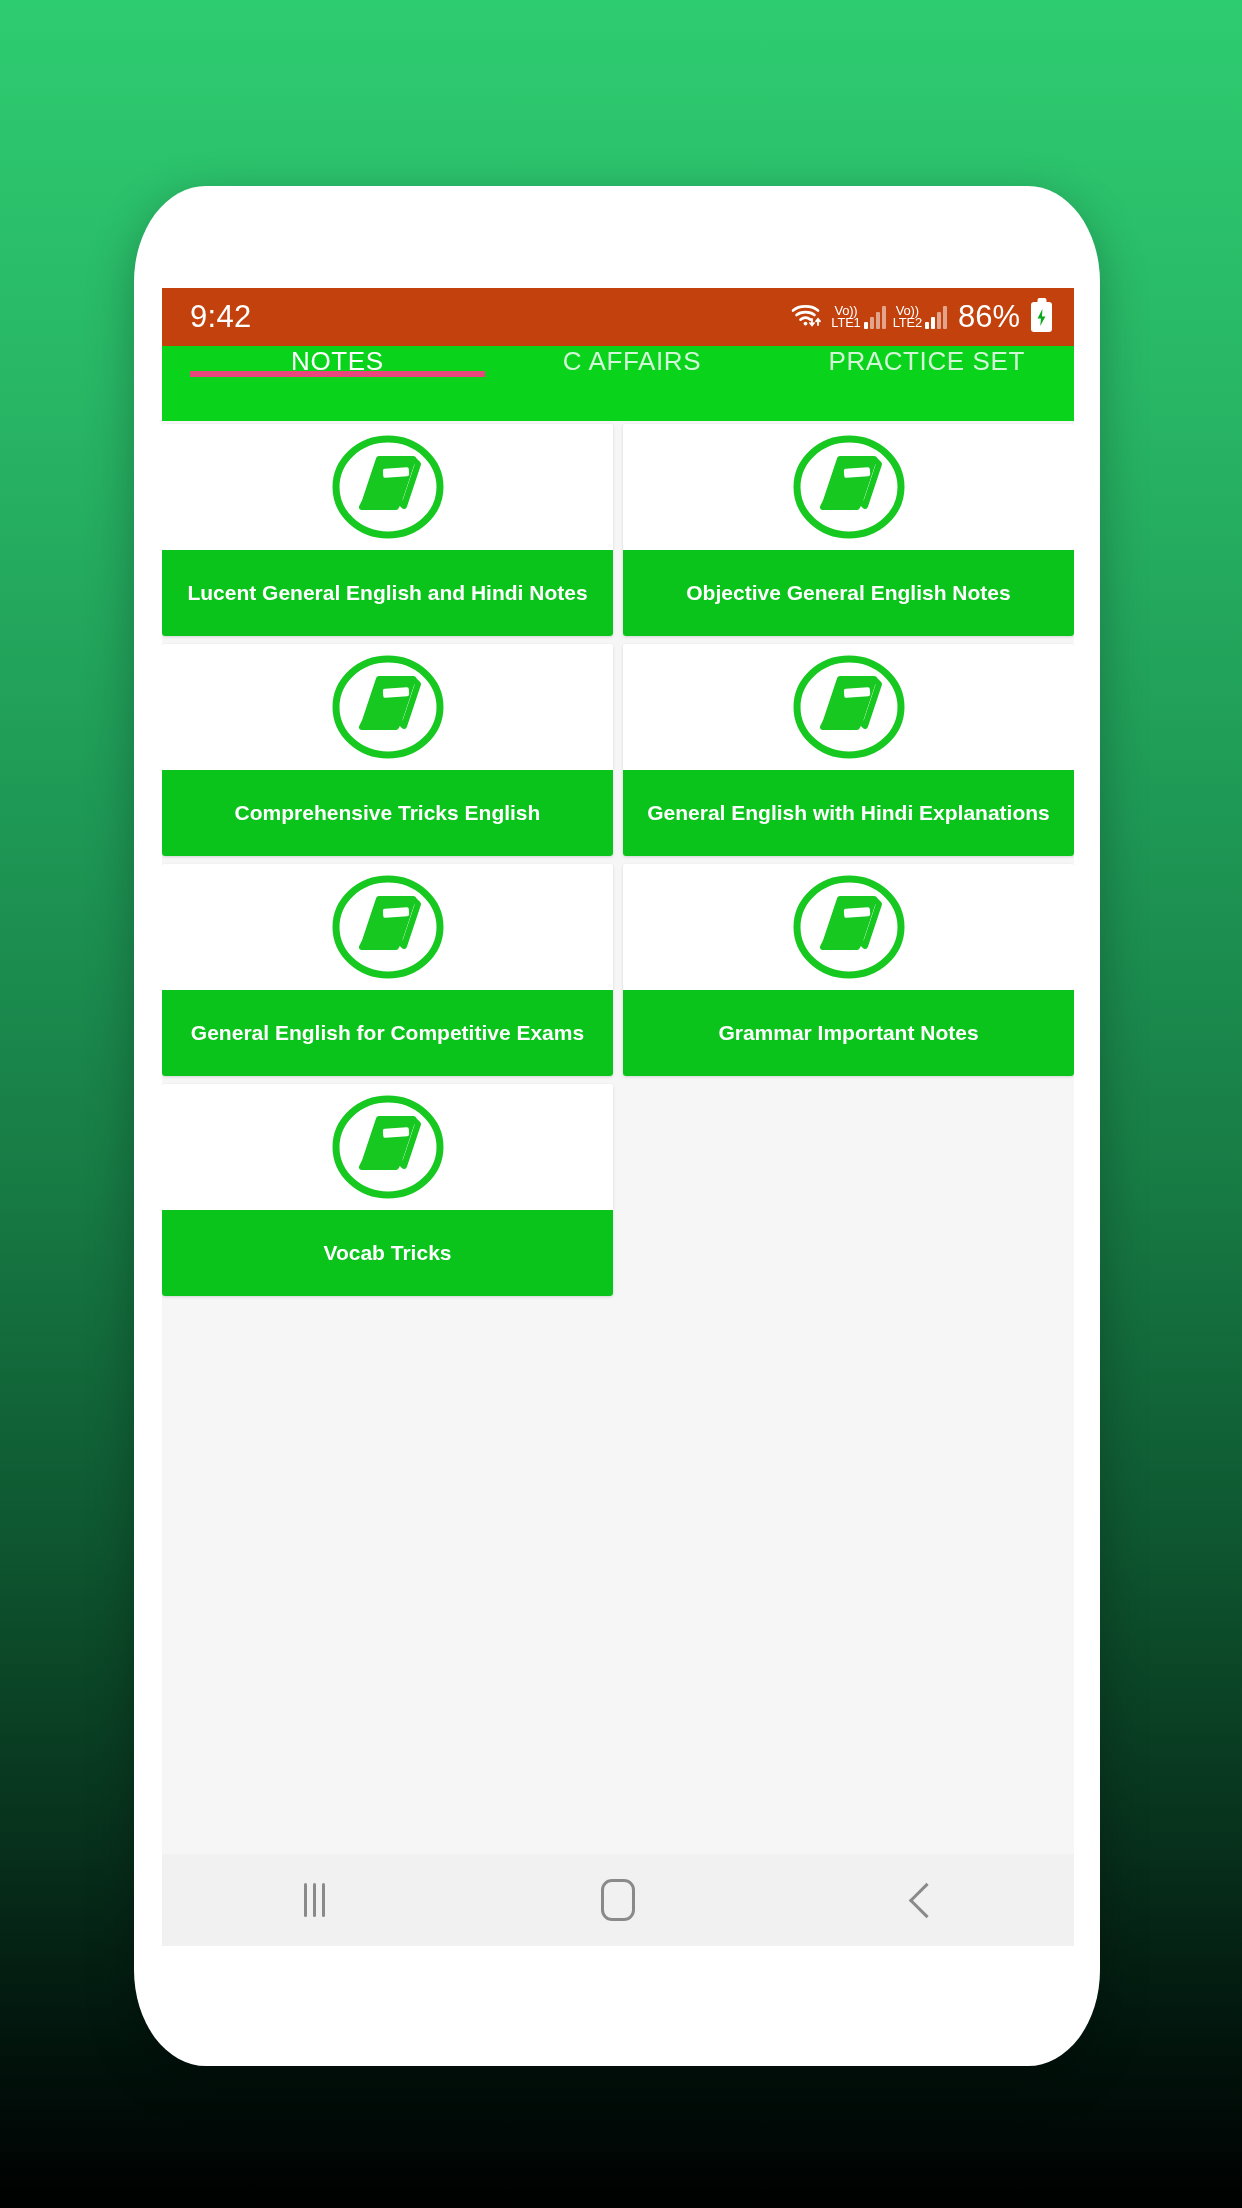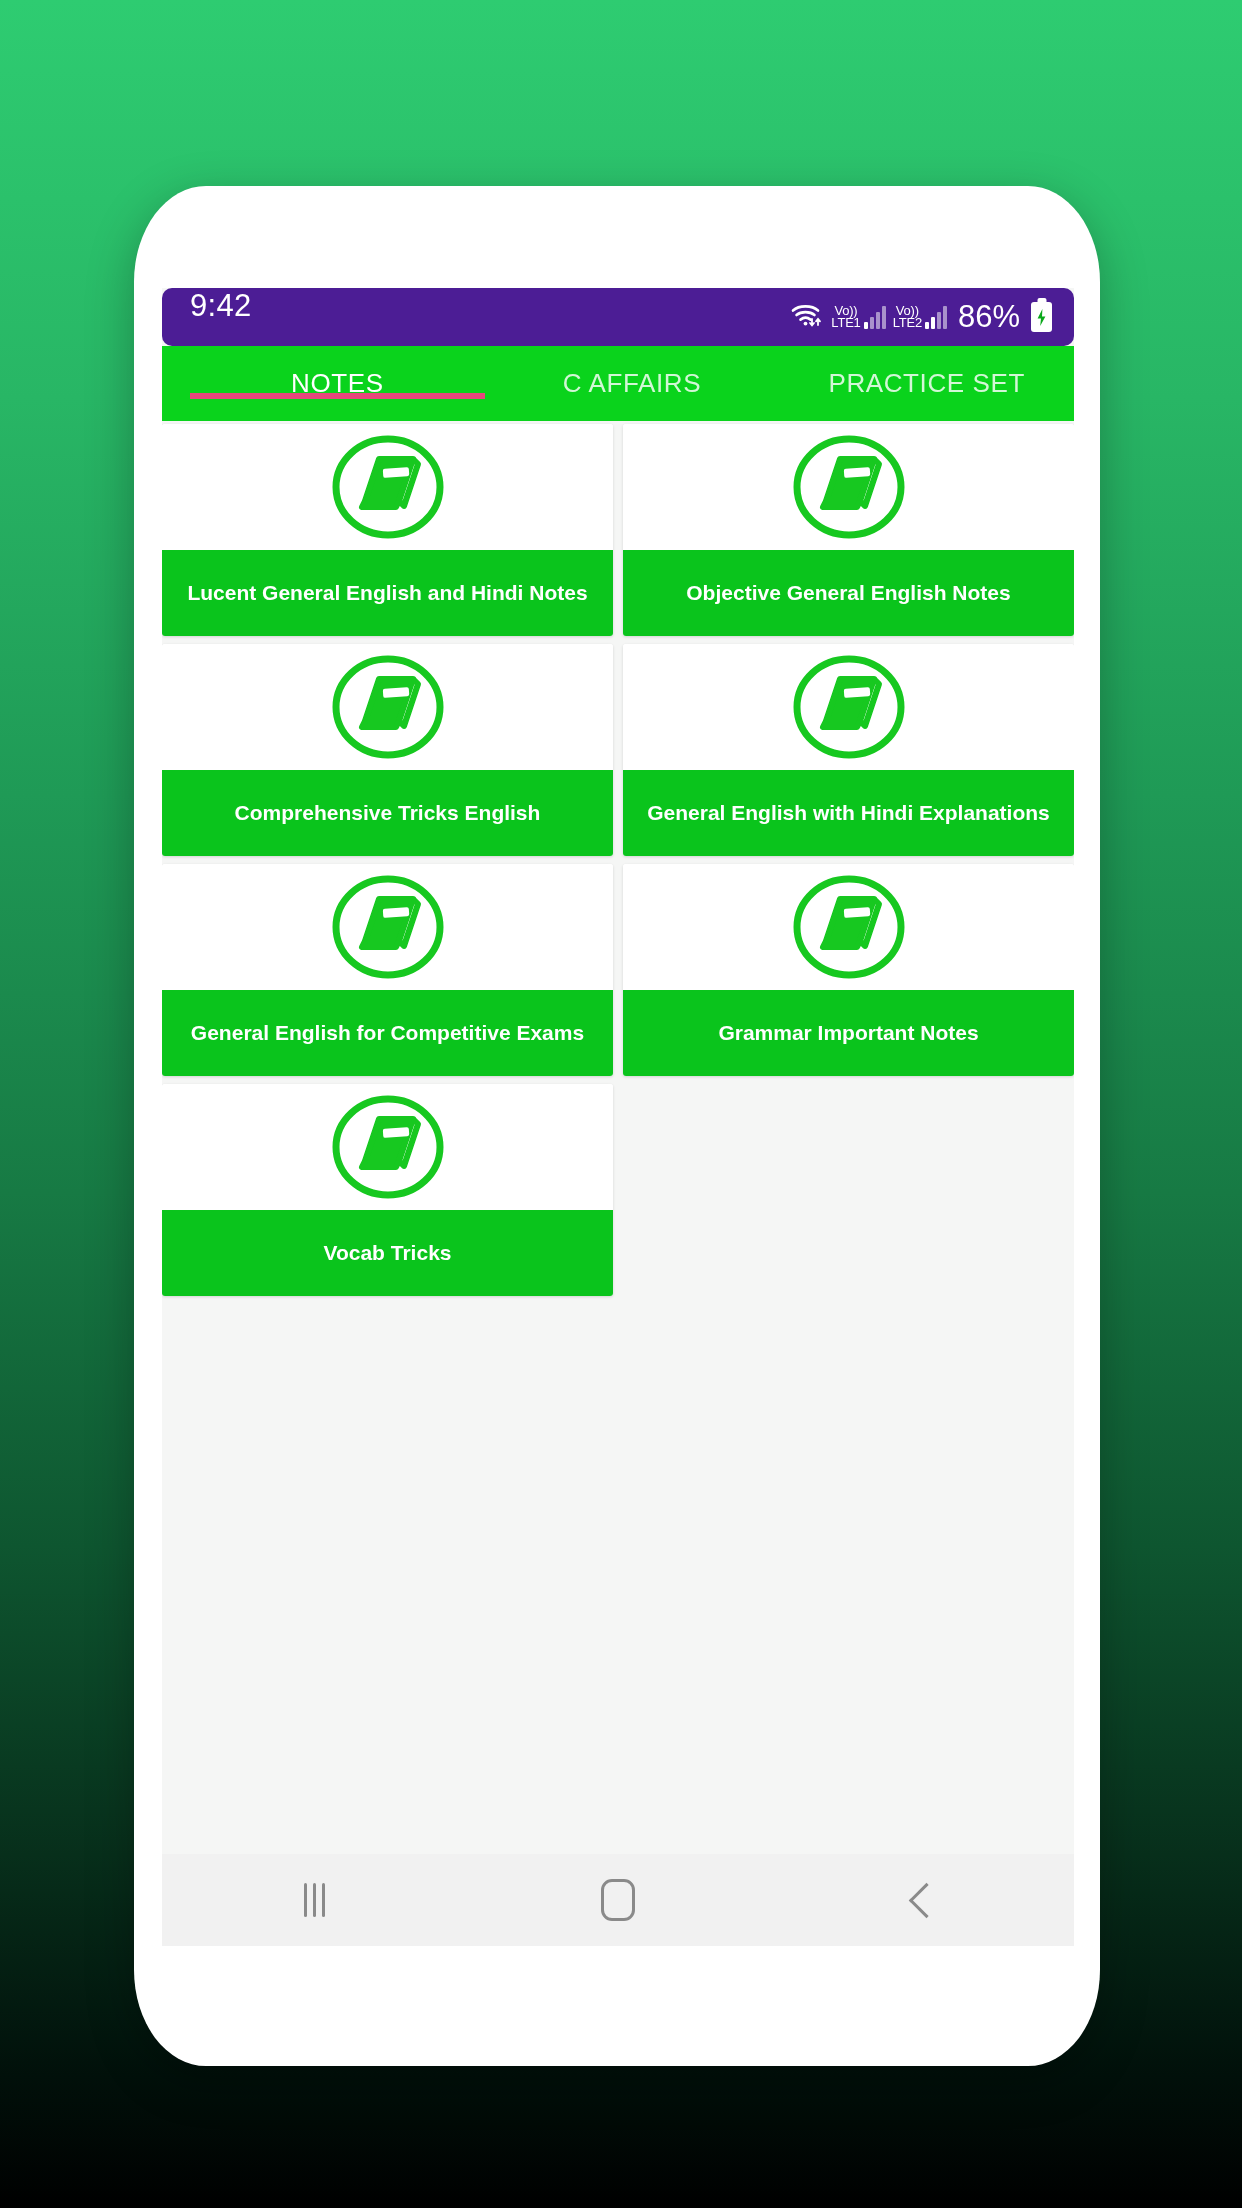--- a/index.html
+++ b/index.html
@@ -49,26 +49,26 @@
     width: 912px;
     height: 1658px;
     background: #f5f6f5;
     overflow: hidden;
   }
 
   
   #statusbar {
     position: relative;
     height: 58px;
-    background: #4c1d95;
-    display: flex;
+    background: #c2410c;
+    display: flex;
+    align-items: center;
     justify-content: space-between;
     padding: 0 22px 0 28px;
     box-sizing: border-box;
-    border-radius: 10px;
   }
   #clock {
     color: #ffffff;
     font-size: 31px;
     font-weight: 400;
     letter-spacing: 0.3px;
   }
   #status-icons {
     display: flex;
     align-items: center;
@@ -166,21 +166,21 @@
     width: 7px; height: 7px;
     border-radius: 50%;
     background: #ffffff;
   }
 
   
   #tabbar {
     height: 75px;
     background: #0ad31c;
     display: flex;
-    align-items: center;
+    align-items: flex-start;
     padding-left: 28px;
   }
   .tab {
     flex: 1;
     display: flex;
     align-items: center;
     justify-content: center;
     position: relative;
     cursor: pointer;
   }

